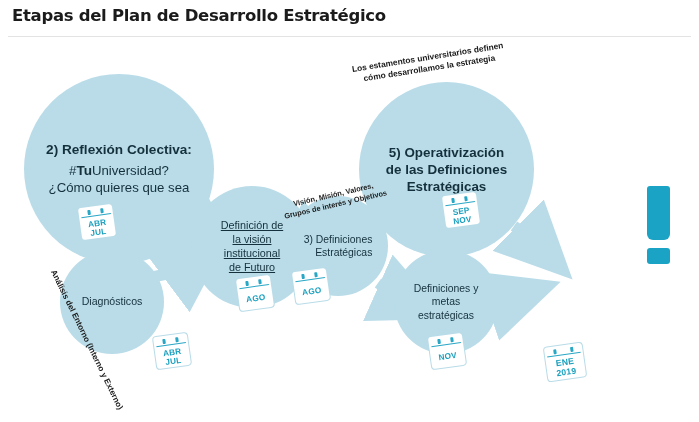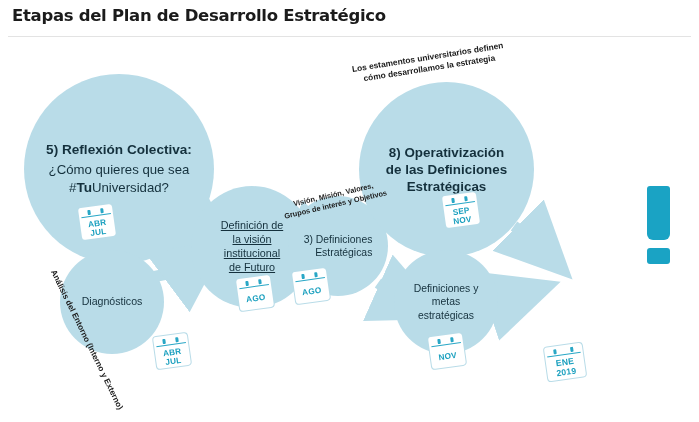--- a/index.html
+++ b/index.html
@@ -222,46 +222,46 @@
 
     <path d="M514,226 C528,236 536,243 543,250" stroke="#b9dce8" stroke-width="11" fill="none" marker-end="url(#ah)"></path>
 
     <path d="M484,300 C500,300 512,298 521,295" stroke="#b9dce8" stroke-width="11" fill="none" marker-end="url(#ah)"></path>
 
     <path d="M330,96 C360,66 406,54 448,58" stroke="#b9dce8" stroke-width="0" fill="none"></path>
   </svg>
 
   <div class="circle c1">
     <div class="c-text">
-      <div style="font-weight:bold;font-size:13.6px;margin-bottom:3px;">5) Reflexión Colectiva:</div>
-      <div>¿Cómo quieres que sea</div>
+      <div style="font-weight:bold;font-size:13.6px;margin-bottom:3px;">2) Reflexión Colectiva:</div>
       <div>
         <span>#</span><span class="hl">Tu</span><span>Universidad?</span>
       </div>
+      <div>¿Cómo quieres que sea</div>
     </div>
   </div>
 
   <div class="circle c7">
     <div class="c-text">Diagnósticos</div>
   </div>
 
   <div class="circle c2">
     <div class="c-text" style="white-space:pre-line;">Definición de
 la visión
 institucional
 de Futuro</div>
   </div>
 
   <div class="circle c3">
     <div class="c-text" style="white-space:pre-line;">3) Definiciones
 Estratégicas</div>
   </div>
 
   <div class="circle c4">
-    <div class="c-text" style="white-space:pre-line;">8) Operativización
+    <div class="c-text" style="white-space:pre-line;">5) Operativización
 de las Definiciones
 Estratégicas</div>
   </div>
 
   <div class="circle c5">
     <div class="c-text" style="white-space:pre-line;">Definiciones y
 metas
 estratégicas</div>
   </div>
 

